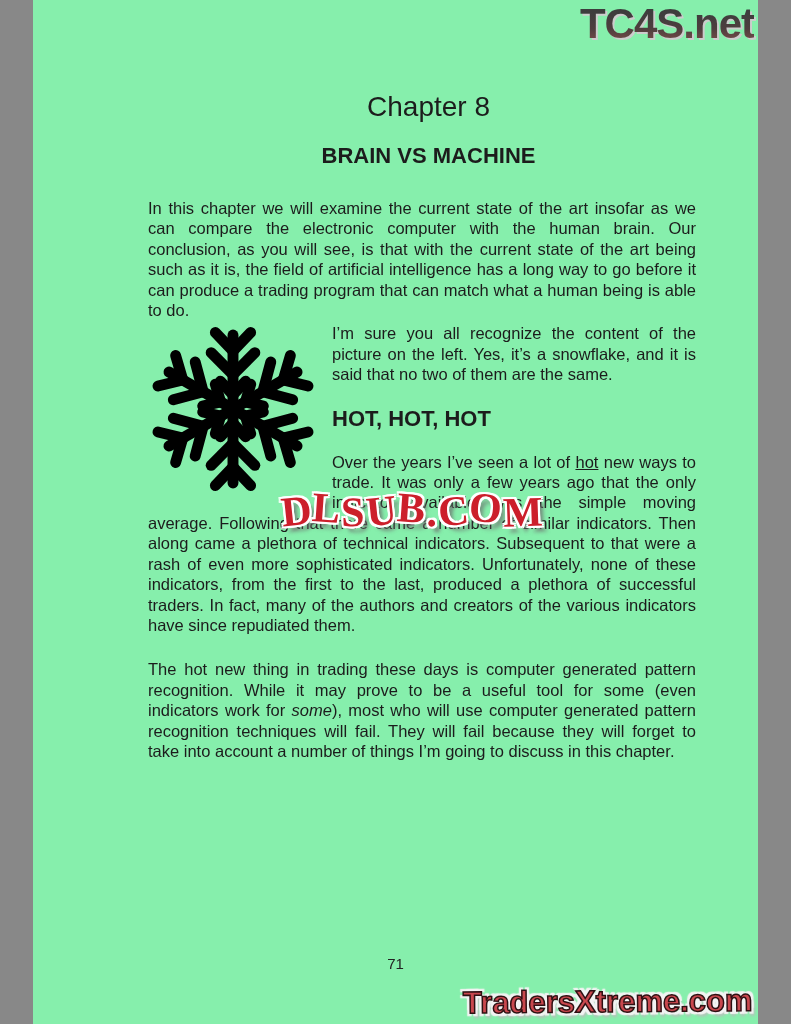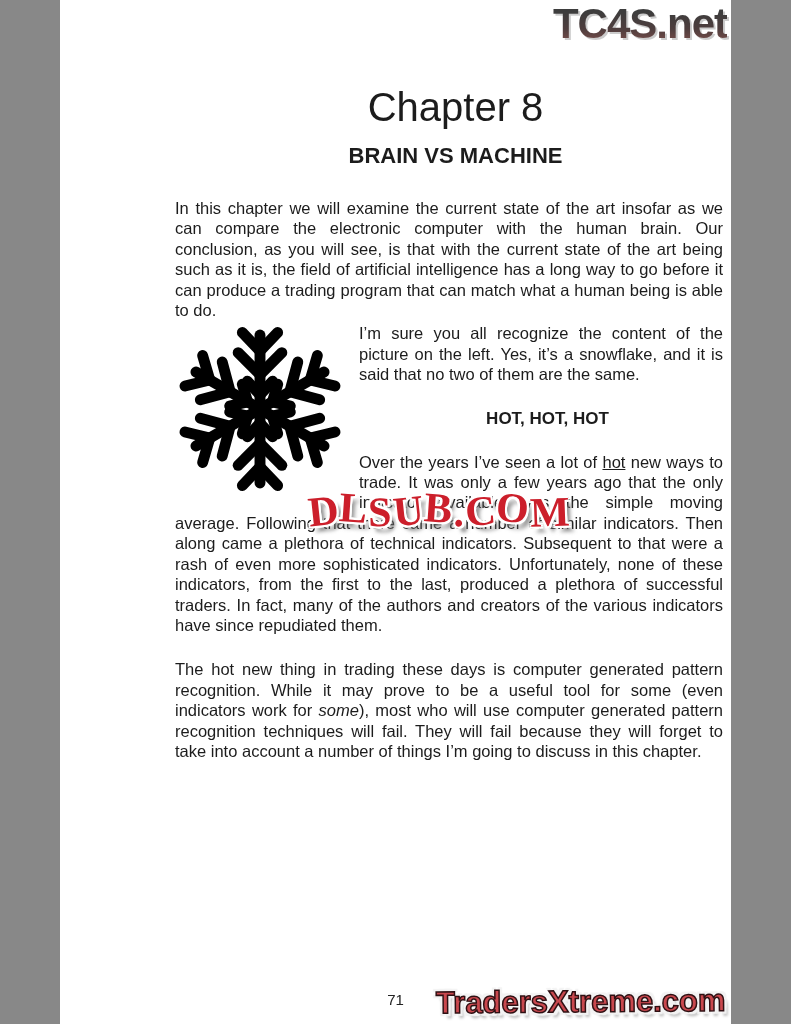--- a/index.html
+++ b/index.html
@@ -1,81 +1,80 @@
 <!DOCTYPE html>
 <html><head>
 <meta charset="utf-8">
 <style>
   html,body{margin:0;padding:0;background:#888;}
   .page{
     position:relative;
-    width:671px;height:1024px;
+    width:725px;height:1024px;
     margin:0 auto;
-    background:#ffffff;
+    background:#86efac;
     font-family:"Liberation Sans", sans-serif;
     color:#1c1c1c;
     overflow:hidden;
   }
   
   .tc4s-logo{
     position:absolute;top:0px;right:4px;
     font-size:42px;font-weight:bold;letter-spacing:-1px;
     background:linear-gradient(180deg,#3d3d3d 25%,#4e3e3e 60%,#8a534e 100%);
     -webkit-background-clip:text;background-clip:text;
     color:transparent;
     filter:drop-shadow(2px 2px 0 #cccccc);
   }
   .content{
     position:absolute;left:115px;top:88px;width:561px;
   }
   .chapter-title{
     margin:0 0 18px 0;
-    font-size:40px;font-weight:400;line-height:38px;text-align:center;
+    font-size:28px;font-weight:400;line-height:38px;text-align:center;
   }
   .chapter-subtitle{
     margin:16px 0 30px 0;
     font-size:22px;font-weight:bold;line-height:24px;text-align:center;
   }
   p.body-text{
     margin:0 13px 24px 0;
     font-size:16.5px;line-height:20.4px;
     text-align:justify;
   }
   p.no-gap{margin-bottom:3px;}
   .snowflake-float{
     float:left;
     width:170px;height:168px;
     margin:2px 14px 4px 0;
   }
   .snowflake-float svg{width:100%;height:100%;}
   h3.sub-heading{
     margin:22px 0 23px 0;
-    font-size:17px;font-weight:bold;line-height:20px;
-    text-align:center;
+    font-size:22px;font-weight:bold;line-height:20px;
   }
   .u{text-decoration:underline;}
   
   .watermark{
     position:absolute;left:248px;top:486px;
     font-family:"Liberation Serif", serif;
     font-weight:bold;font-size:42px;letter-spacing:1px;
     color:#cc1f2b;
     white-space:nowrap;
     text-shadow:
       -2px -2px 0 #fff, 2px -2px 0 #fff, -2px 2px 0 #fff, 2px 2px 0 #fff,
       -2px 0 0 #fff, 2px 0 0 #fff, 0 -2px 0 #fff, 0 2px 0 #fff,
       5px 6px 4px rgba(110,110,110,.75);
   }
   .watermark span{display:inline-block;}
   .watermark span:nth-child(3n+1){transform:rotate(-6deg) translateY(1px);}
   .watermark span:nth-child(3n+2){transform:rotate(4deg) translateY(-2px);}
   .watermark span:nth-child(3n){transform:rotate(-2deg) translateY(2px);}
   .page-number{
     position:absolute;left:0;right:0;top:955px;
-    text-align:center;font-size:15px;color:#222;margin-top:36px;
+    text-align:center;font-size:15px;color:#222;
   }
   
   .tx-logo{
     position:absolute;right:6px;top:984px;
     font-size:31px;font-weight:bold;letter-spacing:0px;
     color:#c9484e;
     -webkit-text-stroke:1.5px #2e1013;
     text-shadow:
       -3px -3px 1px #f3f3f3, 3px -3px 1px #f3f3f3,
       -3px 3px 1px #f3f3f3, 3px 3px 1px #f3f3f3,

